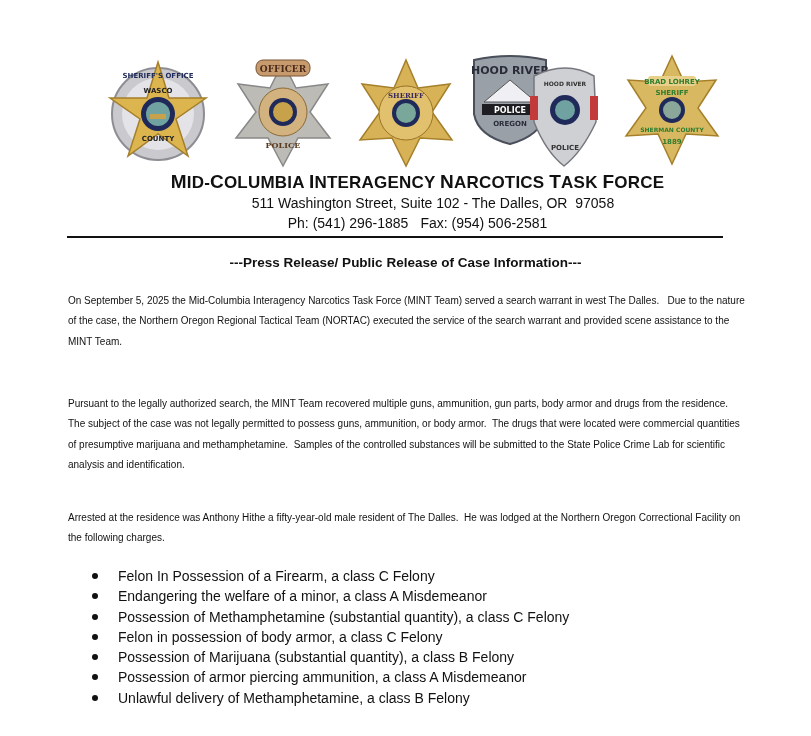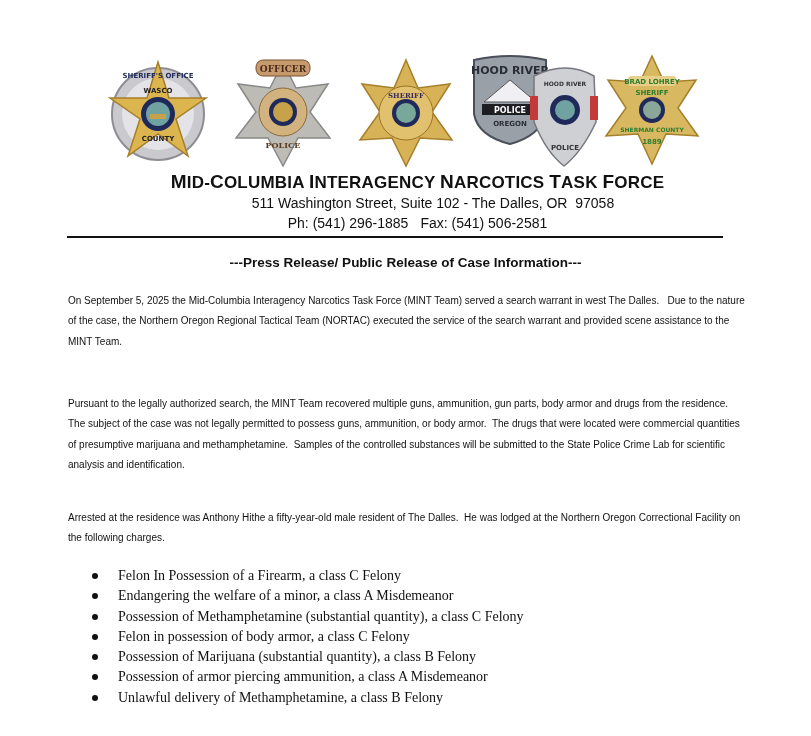--- a/index.html
+++ b/index.html
@@ -14,21 +14,21 @@
   .addr, .phone { font-size: 14px; line-height: 20px; }
   .phone span + span { margin-left: 12px; }
   .rule { position: absolute; top: 236px; left: 67px; width: 656px; height: 2px; background: #111; }
   .release-title { position: absolute; top: 255px; left: 0; width: 811px; text-align: center;
                    font-size: 13.5px; font-weight: bold; }
   .body-text { position: absolute; left: 68px; width: 680px; font-size: 10px; line-height: 20.4px; }
   .p1 { top: 291px; }
   .p2 { top: 394px; }
   .p3 { top: 508px; }
   .charges { position: absolute; top: 566px; left: 88px; margin: 0; padding: 0; list-style: none;
-             font-size: 14px; line-height: 20.3px; font-family: Liberation Serif, serif; }
+             font-size: 14px; line-height: 20.3px; }
   .charges li { position: relative; padding-left: 30px; }
   .charges li .bullet { position: absolute; left: 4px; top: 7px; width: 6px; height: 6px; border-radius: 50%; background: #111; }
 </style>
 </head>
 <body>
 
 <div class="badges">
 
   <div class="badge" style="left:2px;top:4px;">
     <svg width="112" height="112" viewBox="0 0 112 112">
@@ -77,41 +77,41 @@
       <path d="M64,24 Q96,8 124,24 L126,70 Q112,100 94,114 Q76,100 64,70 Z" fill="#cfd0d4" stroke="#77777f" stroke-width="1.5"></path>
       <rect x="60" y="44" width="8" height="24" fill="#c23a3a"></rect>
       <rect x="120" y="44" width="8" height="24" fill="#c23a3a"></rect>
       <circle cx="95" cy="58" r="15" fill="#1f2a5a"></circle>
       <circle cx="95" cy="58" r="10" fill="#6fa2a0"></circle>
       <text x="95" y="34" text-anchor="middle" font-size="6" font-weight="bold" fill="#333" font-family="DejaVu Sans, sans-serif">HOOD RIVER</text>
       <text x="95" y="98" text-anchor="middle" font-size="7" font-weight="bold" fill="#333" font-family="DejaVu Sans, sans-serif">POLICE</text>
     </svg>
   </div>
 
-  <div class="badge" style="left:500px;top:2px;">
+  <div class="badge" style="left:520px;top:2px;">
     <svg width="104" height="112" viewBox="0 0 104 112">
       <polygon points="52,2 64,28 96,26 78,54 98,82 66,80 52,110 38,80 6,82 26,54 8,26 40,28" fill="#d9b862" stroke="#a57f2a" stroke-width="1.5"></polygon>
       <rect x="28" y="22" width="48" height="10" rx="3" fill="#e8d08a"></rect>
       <text x="52" y="30" text-anchor="middle" font-size="7" font-weight="bold" fill="#2e7d2e" font-family="DejaVu Sans, sans-serif">BRAD LOHREY</text>
       <text x="52" y="41" text-anchor="middle" font-size="7" font-weight="bold" fill="#2e7d2e" font-family="DejaVu Sans, sans-serif">SHERIFF</text>
       <circle cx="52" cy="56" r="13" fill="#1f2a5a"></circle>
       <circle cx="52" cy="56" r="9" fill="#8aa79a"></circle>
       <text x="52" y="78" text-anchor="middle" font-size="6" font-weight="bold" fill="#2e7d2e" font-family="DejaVu Sans, sans-serif">SHERMAN COUNTY</text>
       <text x="52" y="90" text-anchor="middle" font-size="7" font-weight="bold" fill="#2e7d2e" font-family="DejaVu Sans, sans-serif">1889</text>
     </svg>
   </div>
 </div>
 
 <div class="header">
   <div class="org-title">
     <span class="big">M</span><span>ID-</span><span class="big">C</span><span>OLUMBIA </span><span class="big">I</span><span>NTERAGENCY </span><span class="big">N</span><span>ARCOTICS </span><span class="big">T</span><span>ASK </span><span class="big">F</span><span>ORCE</span>
   </div>
   <div class="addr" style="white-space:pre;padding-left:31px;">511 Washington Street, Suite 102 - The Dalles, OR  97058</div>
   <div class="phone">
-    <span>Ph: (541) 296-1885</span><span>Fax: (541) 506-2581</span>
+    <span>Ph: (541) 296-1885</span><span>Fax: (954) 506-2581</span>
   </div>
 </div>
 
 <div class="rule"></div>
 
 <div class="release-title">---Press Release/ Public Release of Case Information---</div>
 
 <div class="body-text p1" style="white-space:pre-wrap;">On September 5, 2025 the Mid-Columbia Interagency Narcotics Task Force (MINT Team) served a search warrant in west The Dalles.   Due to the nature of the case, the Northern Oregon Regional Tactical Team (NORTAC) executed the service of the search warrant and provided scene assistance to the MINT Team.</div>
 <div class="body-text p2" style="white-space:pre-wrap;">Pursuant to the legally authorized search, the MINT Team recovered multiple guns, ammunition, gun parts, body armor and drugs from the residence.  The subject of the case was not legally permitted to possess guns, ammunition, or body armor.  The drugs that were located were commercial quantities of presumptive marijuana and methamphetamine.  Samples of the controlled substances will be submitted to the State Police Crime Lab for scientific analysis and identification.</div>
 <div class="body-text p3" style="white-space:pre-wrap;">Arrested at the residence was Anthony Hithe a fifty-year-old male resident of The Dalles.  He was lodged at the Northern Oregon Correctional Facility on the following charges.</div>

